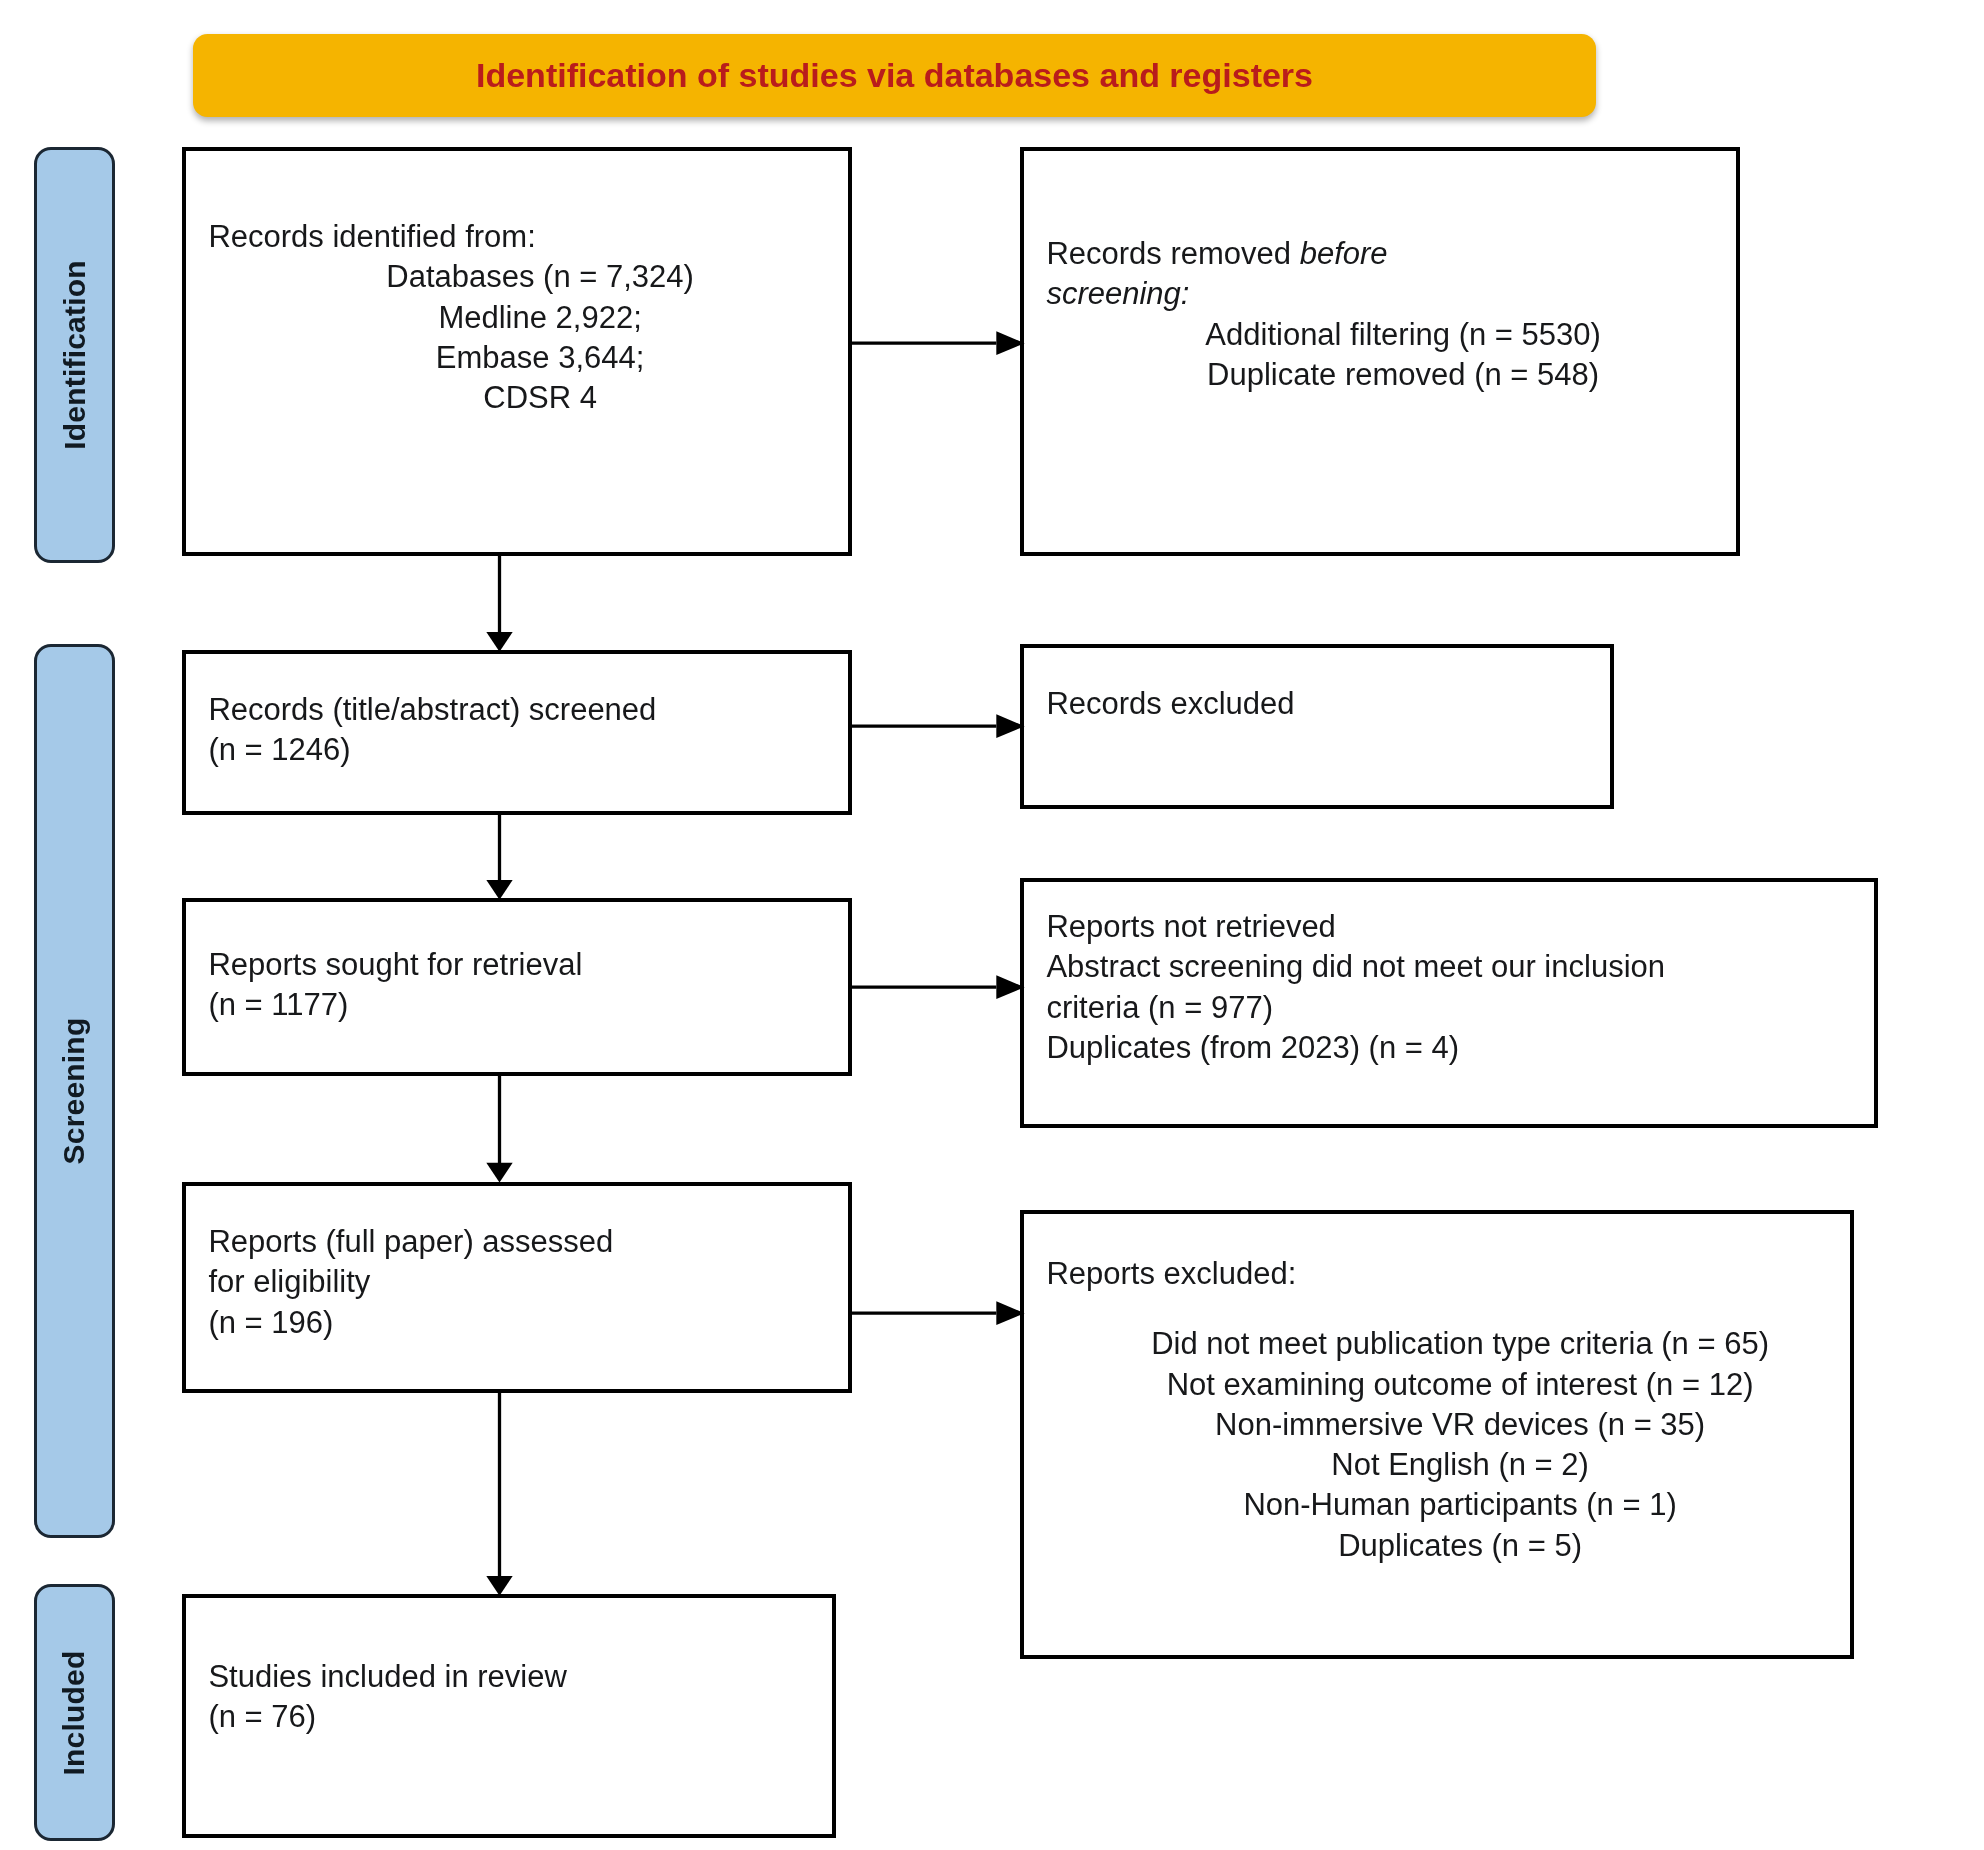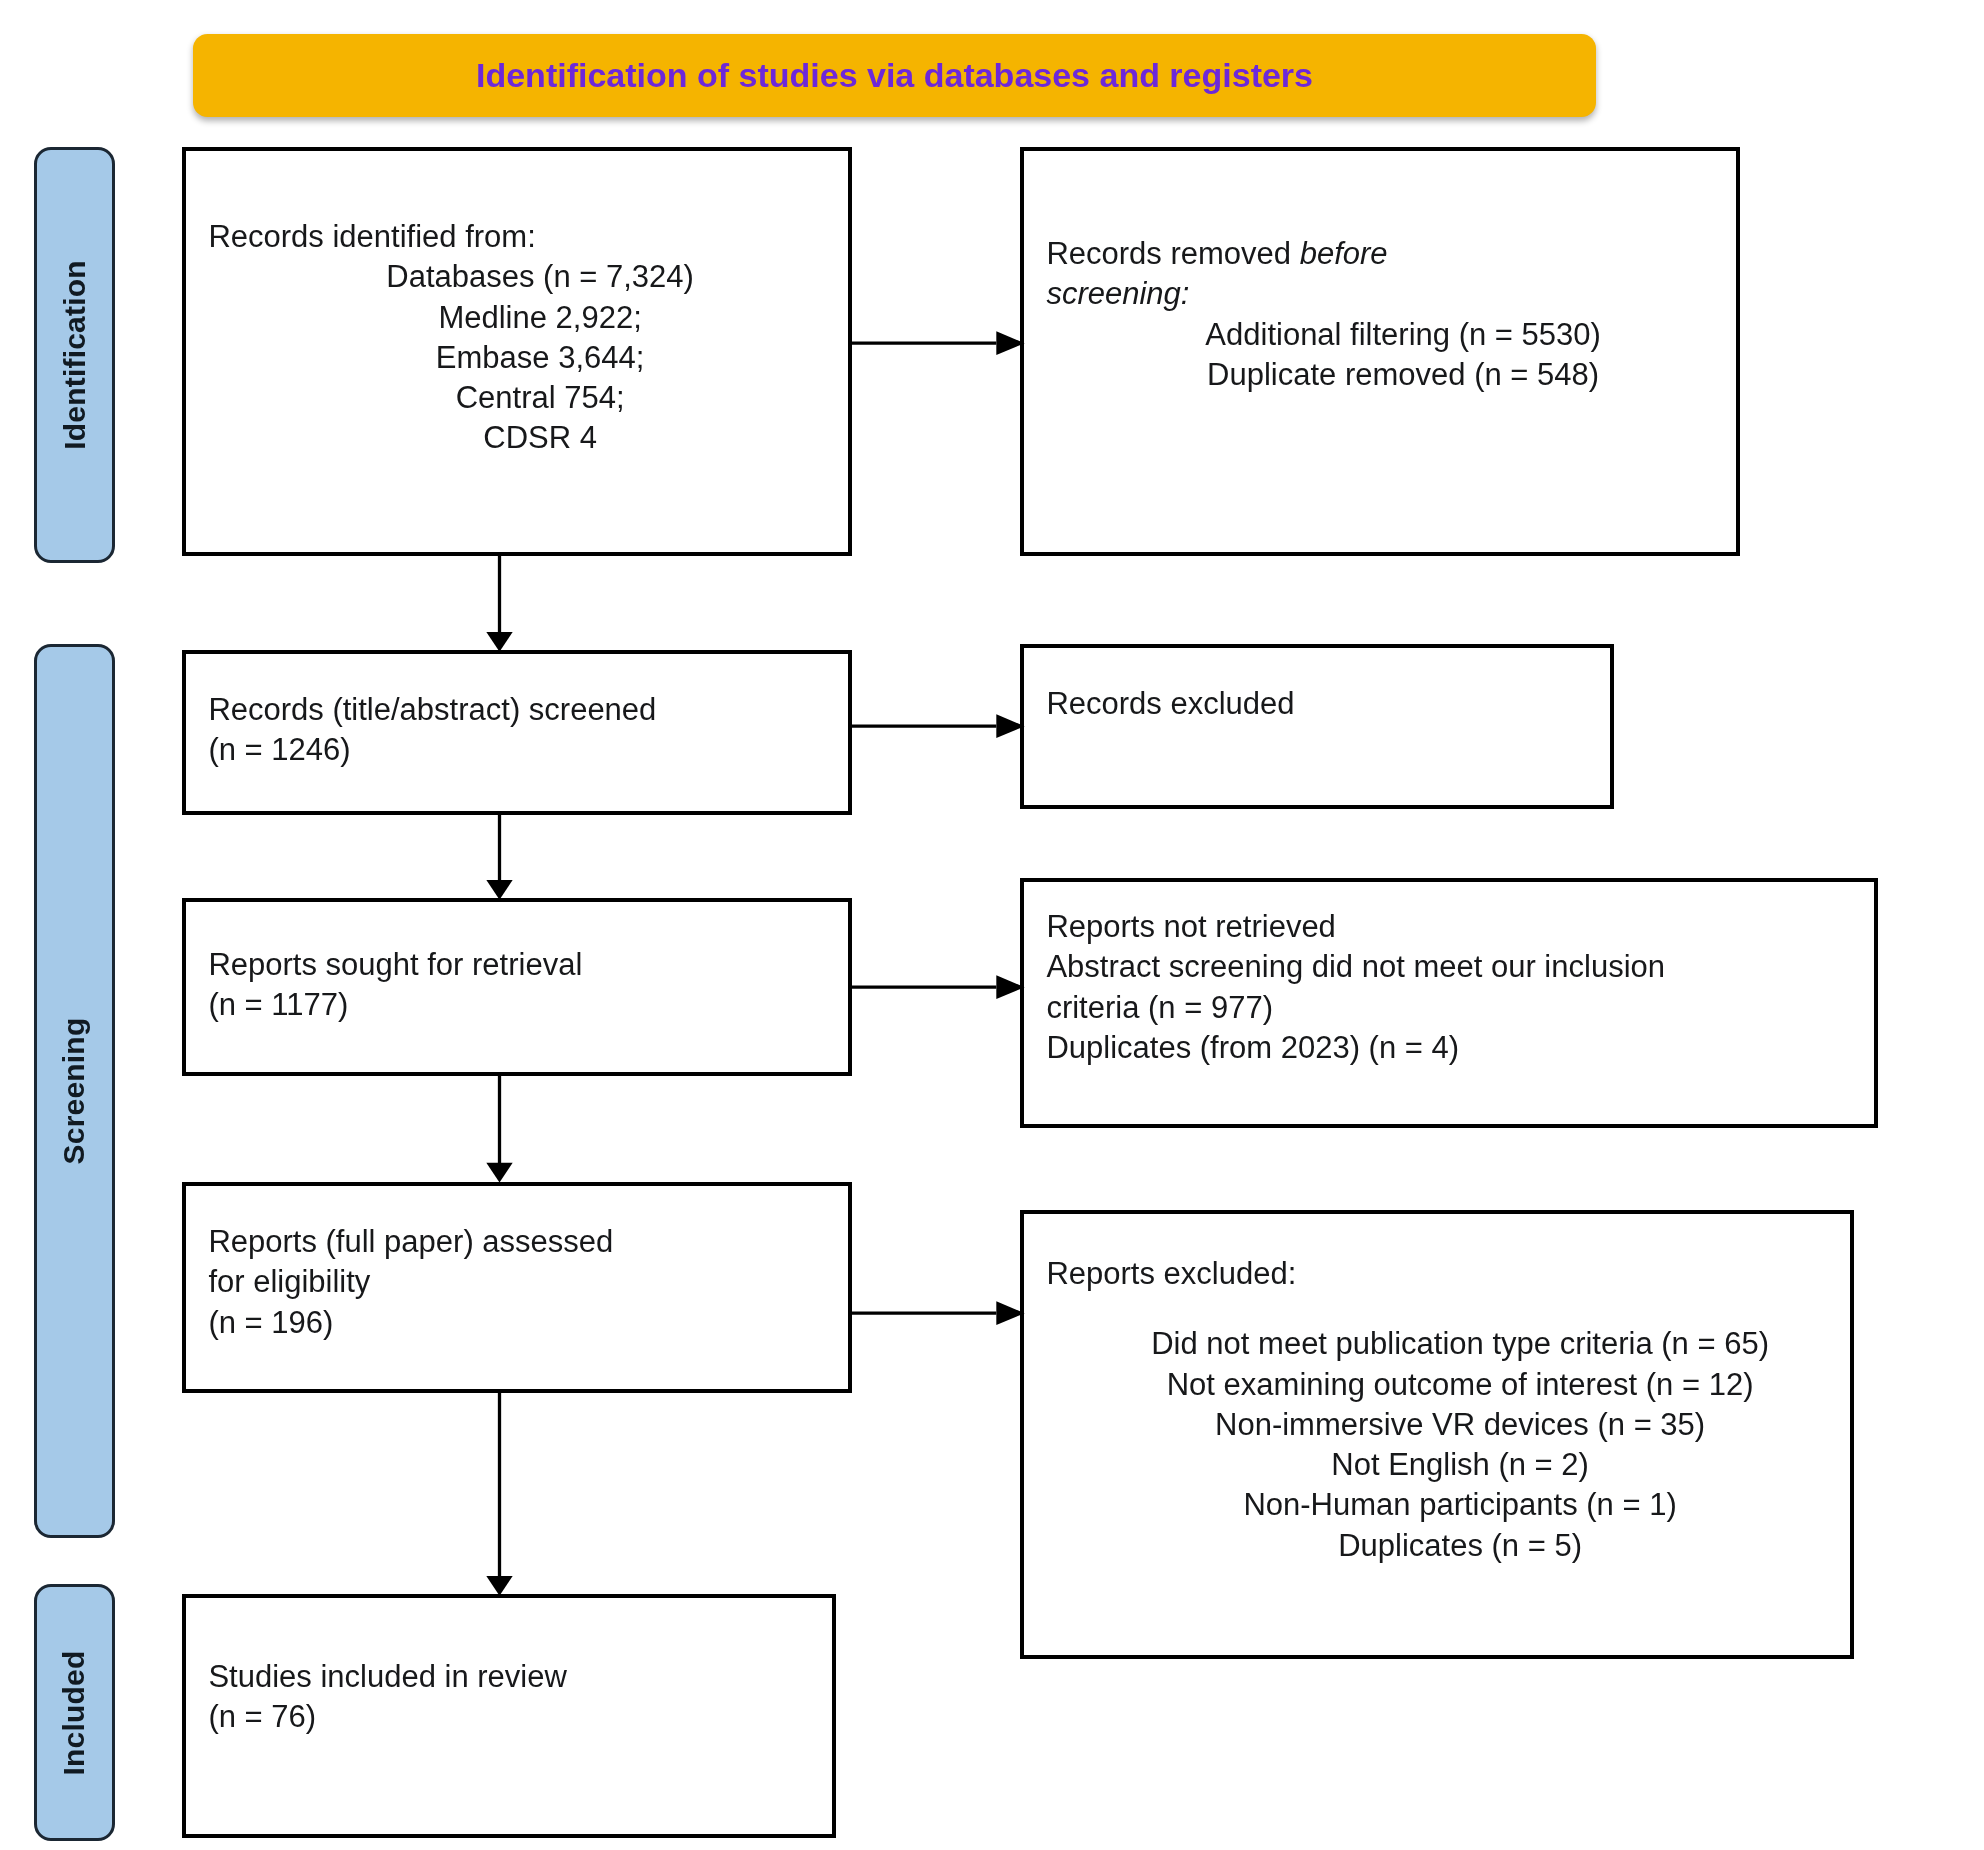--- a/index.html
+++ b/index.html
@@ -26,21 +26,21 @@
   .banner {
     position: absolute;
     background: #F5B400;
     border-radius: 14.5px;
     box-shadow: 0 3.3px 6px rgba(0,0,0,0.30);
     display: flex;
     align-items: center;
     justify-content: center;
     text-align: left;
     font-weight: bold;
-    color: #6d28d9;
+    color: #b91c1c;
     box-sizing: border-box;
   }
 
   
   .stage-tab {
     position: absolute;
     background: #A5C9E8;
     border: 3.3px solid #1b2733;
     border-radius: 17px;
     box-sizing: border-box;
@@ -121,21 +121,20 @@
   <div class="stage-tab" style="left:34px; top:1584px; width:81px; height:257px;">
     <span class="stage-label">Included</span>
   </div>
 
   <div class="node" style="left:182px; top:147px; width:670px; height:409px;">
     <div class="node-body" style="top:66px;">
       <div class="ln">Records identified from:</div>
       <div class="ln indent">Databases (n = 7,324)</div>
       <div class="ln indent">Medline 2,922;</div>
       <div class="ln indent">Embase 3,644;</div>
-      <div class="ln indent">Central 754;</div>
       <div class="ln indent">CDSR 4</div>
     </div>
   </div>
 
   <div class="node" style="left:1020px; top:147px; width:720px; height:409px;text-decoration:underline;">
     <div class="node-body" style="top:83px;">
       <div class="ln"><span>Records removed </span><i>before</i></div>
       <div class="ln italic">screening:</div>
       <div class="ln indent">Additional filtering (n = 5530)</div>
       <div class="ln indent">Duplicate removed (n = 548)</div>

